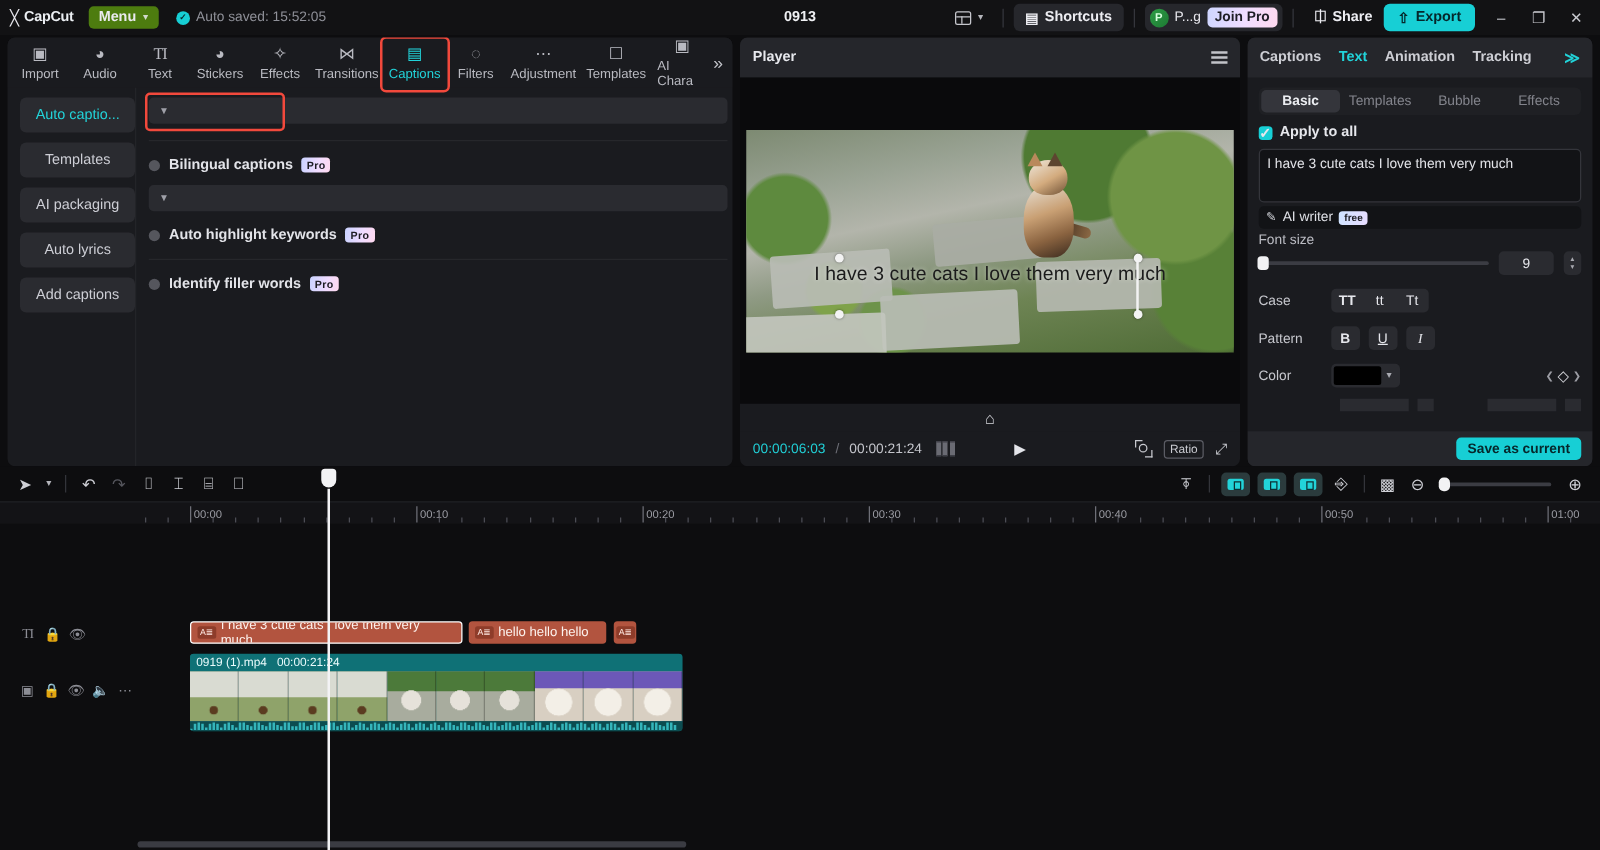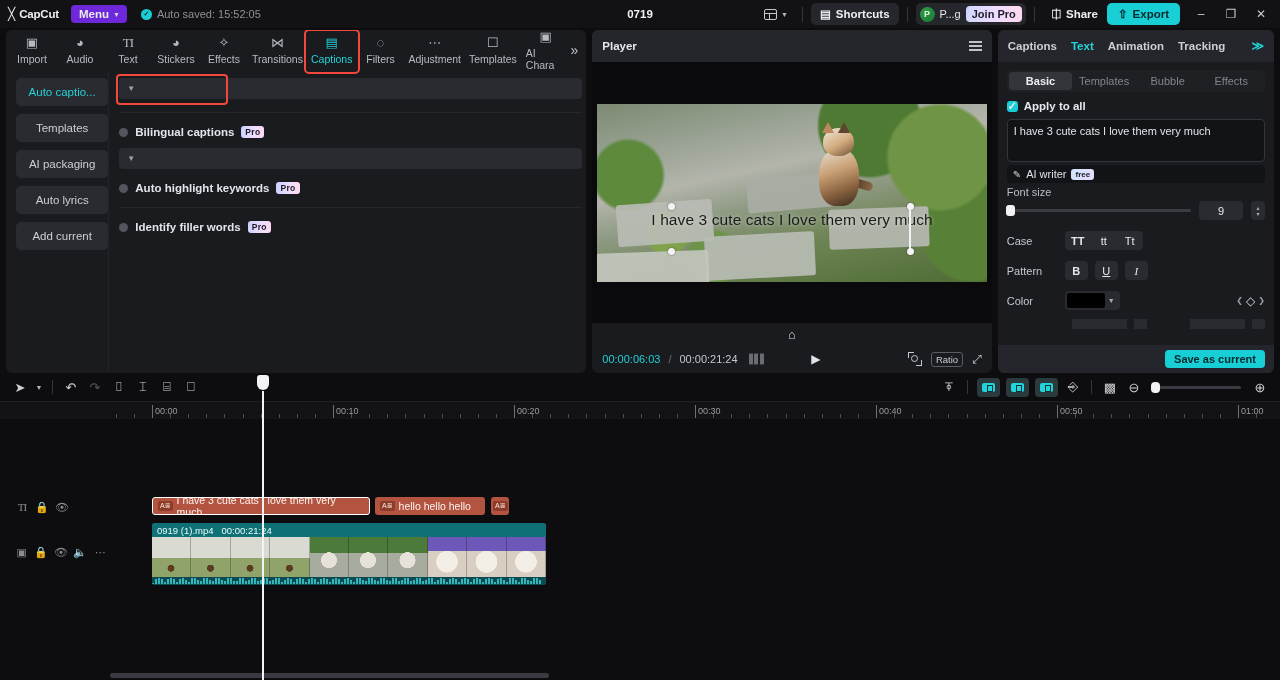--- a/index.html
+++ b/index.html
@@ -14,21 +14,21 @@
 
   
   .titlebar {
     height: 28px; flex: 0 0 28px; display: flex; align-items: center;
     background: #121214; padding: 0 4px 0 8px; position: relative;
   }
   .logo-wrap { display:flex; align-items:center; gap:4px; }
   .logo-glyph { font-size:12px; color:#e8e8ee; }
   .logo-text { font-size:11.5px; font-weight:bold; color:#eceff3; letter-spacing:-0.2px; }
   .menu-btn {
-    margin-left: 12px; background:#6d28d9; border-radius:4px;
+    margin-left: 12px; background:#4d7c0f; border-radius:4px;
     padding: 3px 7px 3px 8px; font-size:11.5px; font-weight:bold; color:#eaeaef;
     display:flex; align-items:center; gap:4px; cursor:pointer;
   }
   .menu-btn .chev { font-size:7px; opacity:.85; }
   .autosave { margin-left:14px; display:flex; align-items:center; gap:5px; font-size:11px; color:#8f9098; }
   .autosave .dot {
     width:11px; height:11px; border-radius:50%; background:#17cfd5;
     display:flex;align-items:center;justify-content:center;
     font-size:7px; color:#06282b; font-weight:bold;
   }
@@ -309,21 +309,21 @@
       <span class="logo-text">CapCut</span>
     </div>
     <div class="menu-btn">
       <span>Menu</span>
       <span class="chev">▼</span>
     </div>
     <div class="autosave">
       <span class="dot">✓</span>
       <span>Auto saved: 15:52:05</span>
     </div>
-    <div class="proj-title">0719</div>
+    <div class="proj-title">0913</div>
 
     <div class="tb-right">
       <div class="layout-btn">
         <span class="layout-ico"></span>
         <span class="chev" style="font-size:7px;color:#b4b5bb">▼</span>
       </div>
       <div class="sep"></div>
       <div class="tb-pill">
         <span>▤</span>
         <span>Shortcuts</span>
@@ -401,21 +401,21 @@
         </div>
         <div class="ft-more">»</div>
       </div>
 
       <div class="lp-body">
         <div class="lp-side">
           <div class="lp-side-item active">Auto captio...</div>
           <div class="lp-side-item">Templates</div>
           <div class="lp-side-item">AI packaging</div>
           <div class="lp-side-item">Auto lyrics</div>
-          <div class="lp-side-item">Add current</div>
+          <div class="lp-side-item">Add captions</div>
         </div>
 
         <div class="lp-main">
           <div class="lang-hl">
             <div class="selectbox">
               <span class="dchev">▼</span>
             </div>
           </div>
           <div class="divider"></div>
 

